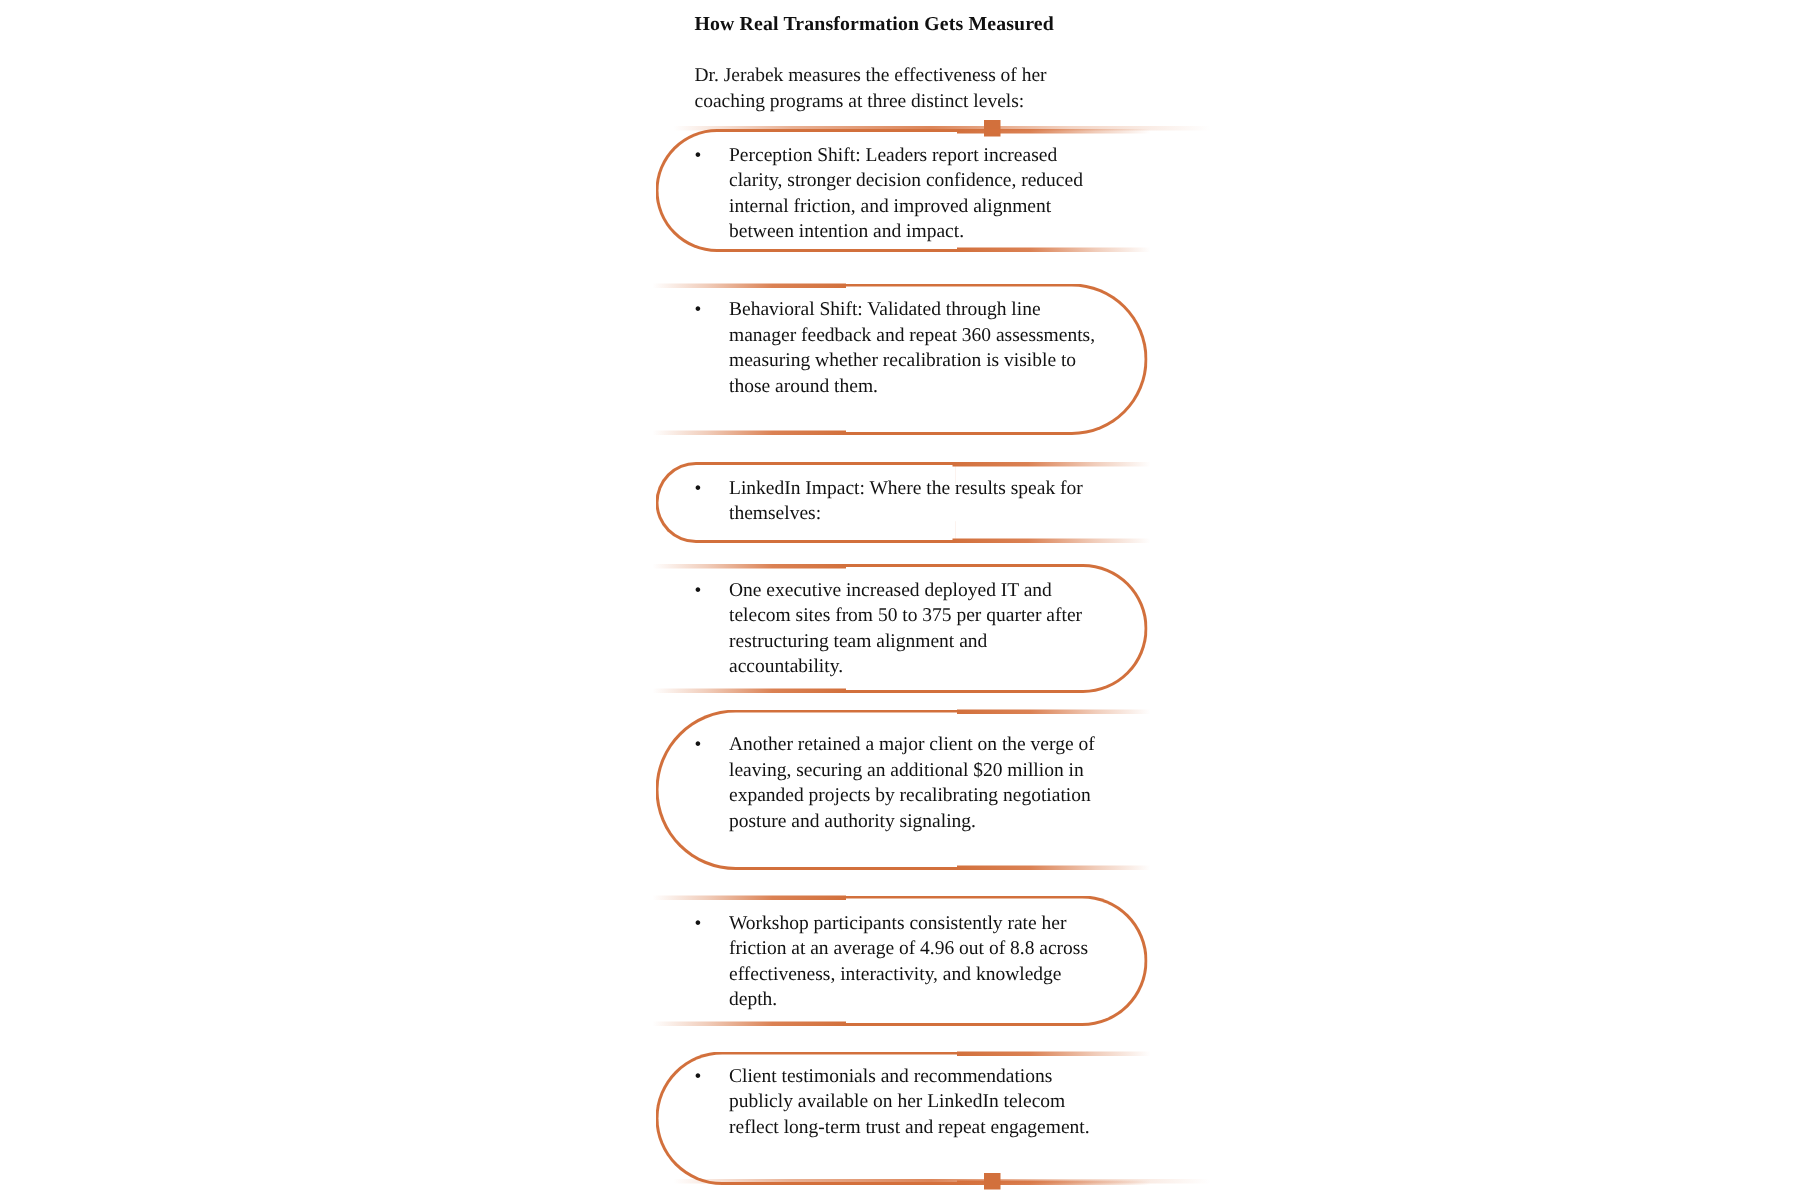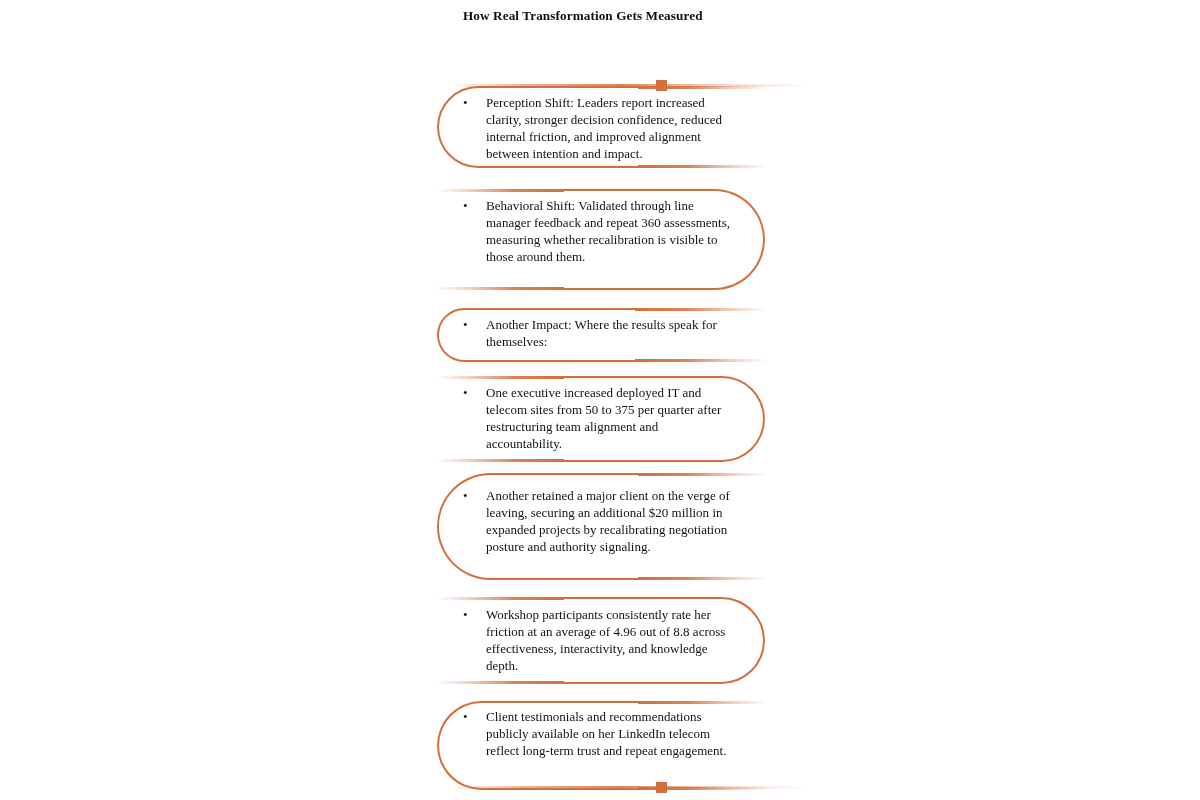--- a/index.html
+++ b/index.html
@@ -74,20 +74,21 @@
   .pill-text{margin-left:23px;display:block;}
   .pill-text b{font-weight:normal;}
 </style>
 </head>
 <body>
 
 <div id="stage">
 
   <div class="doc-title">How Real Transformation Gets Measured</div>
 
+  <div class="intro">Dr. Jerabek measures the effectiveness of her coaching programs at three distinct levels:</div>
 
   <div class="marker-line" id="marker-line-top" style="left: 449px; width: 358px; top: 84px;"></div>
   <div class="marker-sq" id="marker-sq-top" style="left: 656px; top: 80px;"></div>
 
   <div id="pill-layer">
       <div class="pill" style="left: 437px; top: 86px; width: 328px; height: 82px;">
         <div class="cap left" style="width: 203.36px; height: 82px;"></div>
         <div class="bar-top fade-right" style="width: 128.64px; top: 0px; left: 201.36px;"></div>
         <div class="bar-bot fade-right" style="width: 128.64px; top: 79.4px; left: 201.36px;"></div>
       </div>
@@ -104,21 +105,21 @@
         <span class="bullet">•</span>
         <span class="pill-text"><b>Behavioral Shift:</b><span> Validated through line manager feedback and repeat 360 assessments, measuring whether recalibration is visible to those around them.</span></span>
       </div>
       <div class="pill" style="left: 437px; top: 308px; width: 328px; height: 54px;">
         <div class="cap left" style="width: 199.6px; height: 54px;"></div>
         <div class="bar-top fade-right" style="width: 132.4px; top: 0px; left: 197.6px;"></div>
         <div class="bar-bot fade-right" style="width: 132.4px; top: 51.4px; left: 197.6px;"></div>
       </div>
       <div class="pill-body" style="left: 463px; top: 317px; width: 268px;">
         <span class="bullet">•</span>
-        <span class="pill-text"><b>Another Impact:</b><span> Where the results speak for themselves:</span></span>
+        <span class="pill-text"><b>LinkedIn Impact:</b><span> Where the results speak for themselves:</span></span>
       </div>
       <div class="pill" style="left: 437px; top: 376px; width: 328px; height: 86px;">
         <div class="cap right" style="width: 203.36px; height: 86px;"></div>
         <div class="bar-top fade-left" style="width: 128.64px; top: 0px; right: 201.36px;"></div>
         <div class="bar-bot fade-left" style="width: 128.64px; top: 83.4px; right: 201.36px;"></div>
       </div>
       <div class="pill-body" style="left: 463px; top: 385px; width: 268px;">
         <span class="bullet">•</span>
         <span class="pill-text"><span>One executive increased deployed IT and telecom sites from </span><b>50 to 375 per quarter</b><span> after restructuring team alignment and accountability.</span></span>
       </div>

